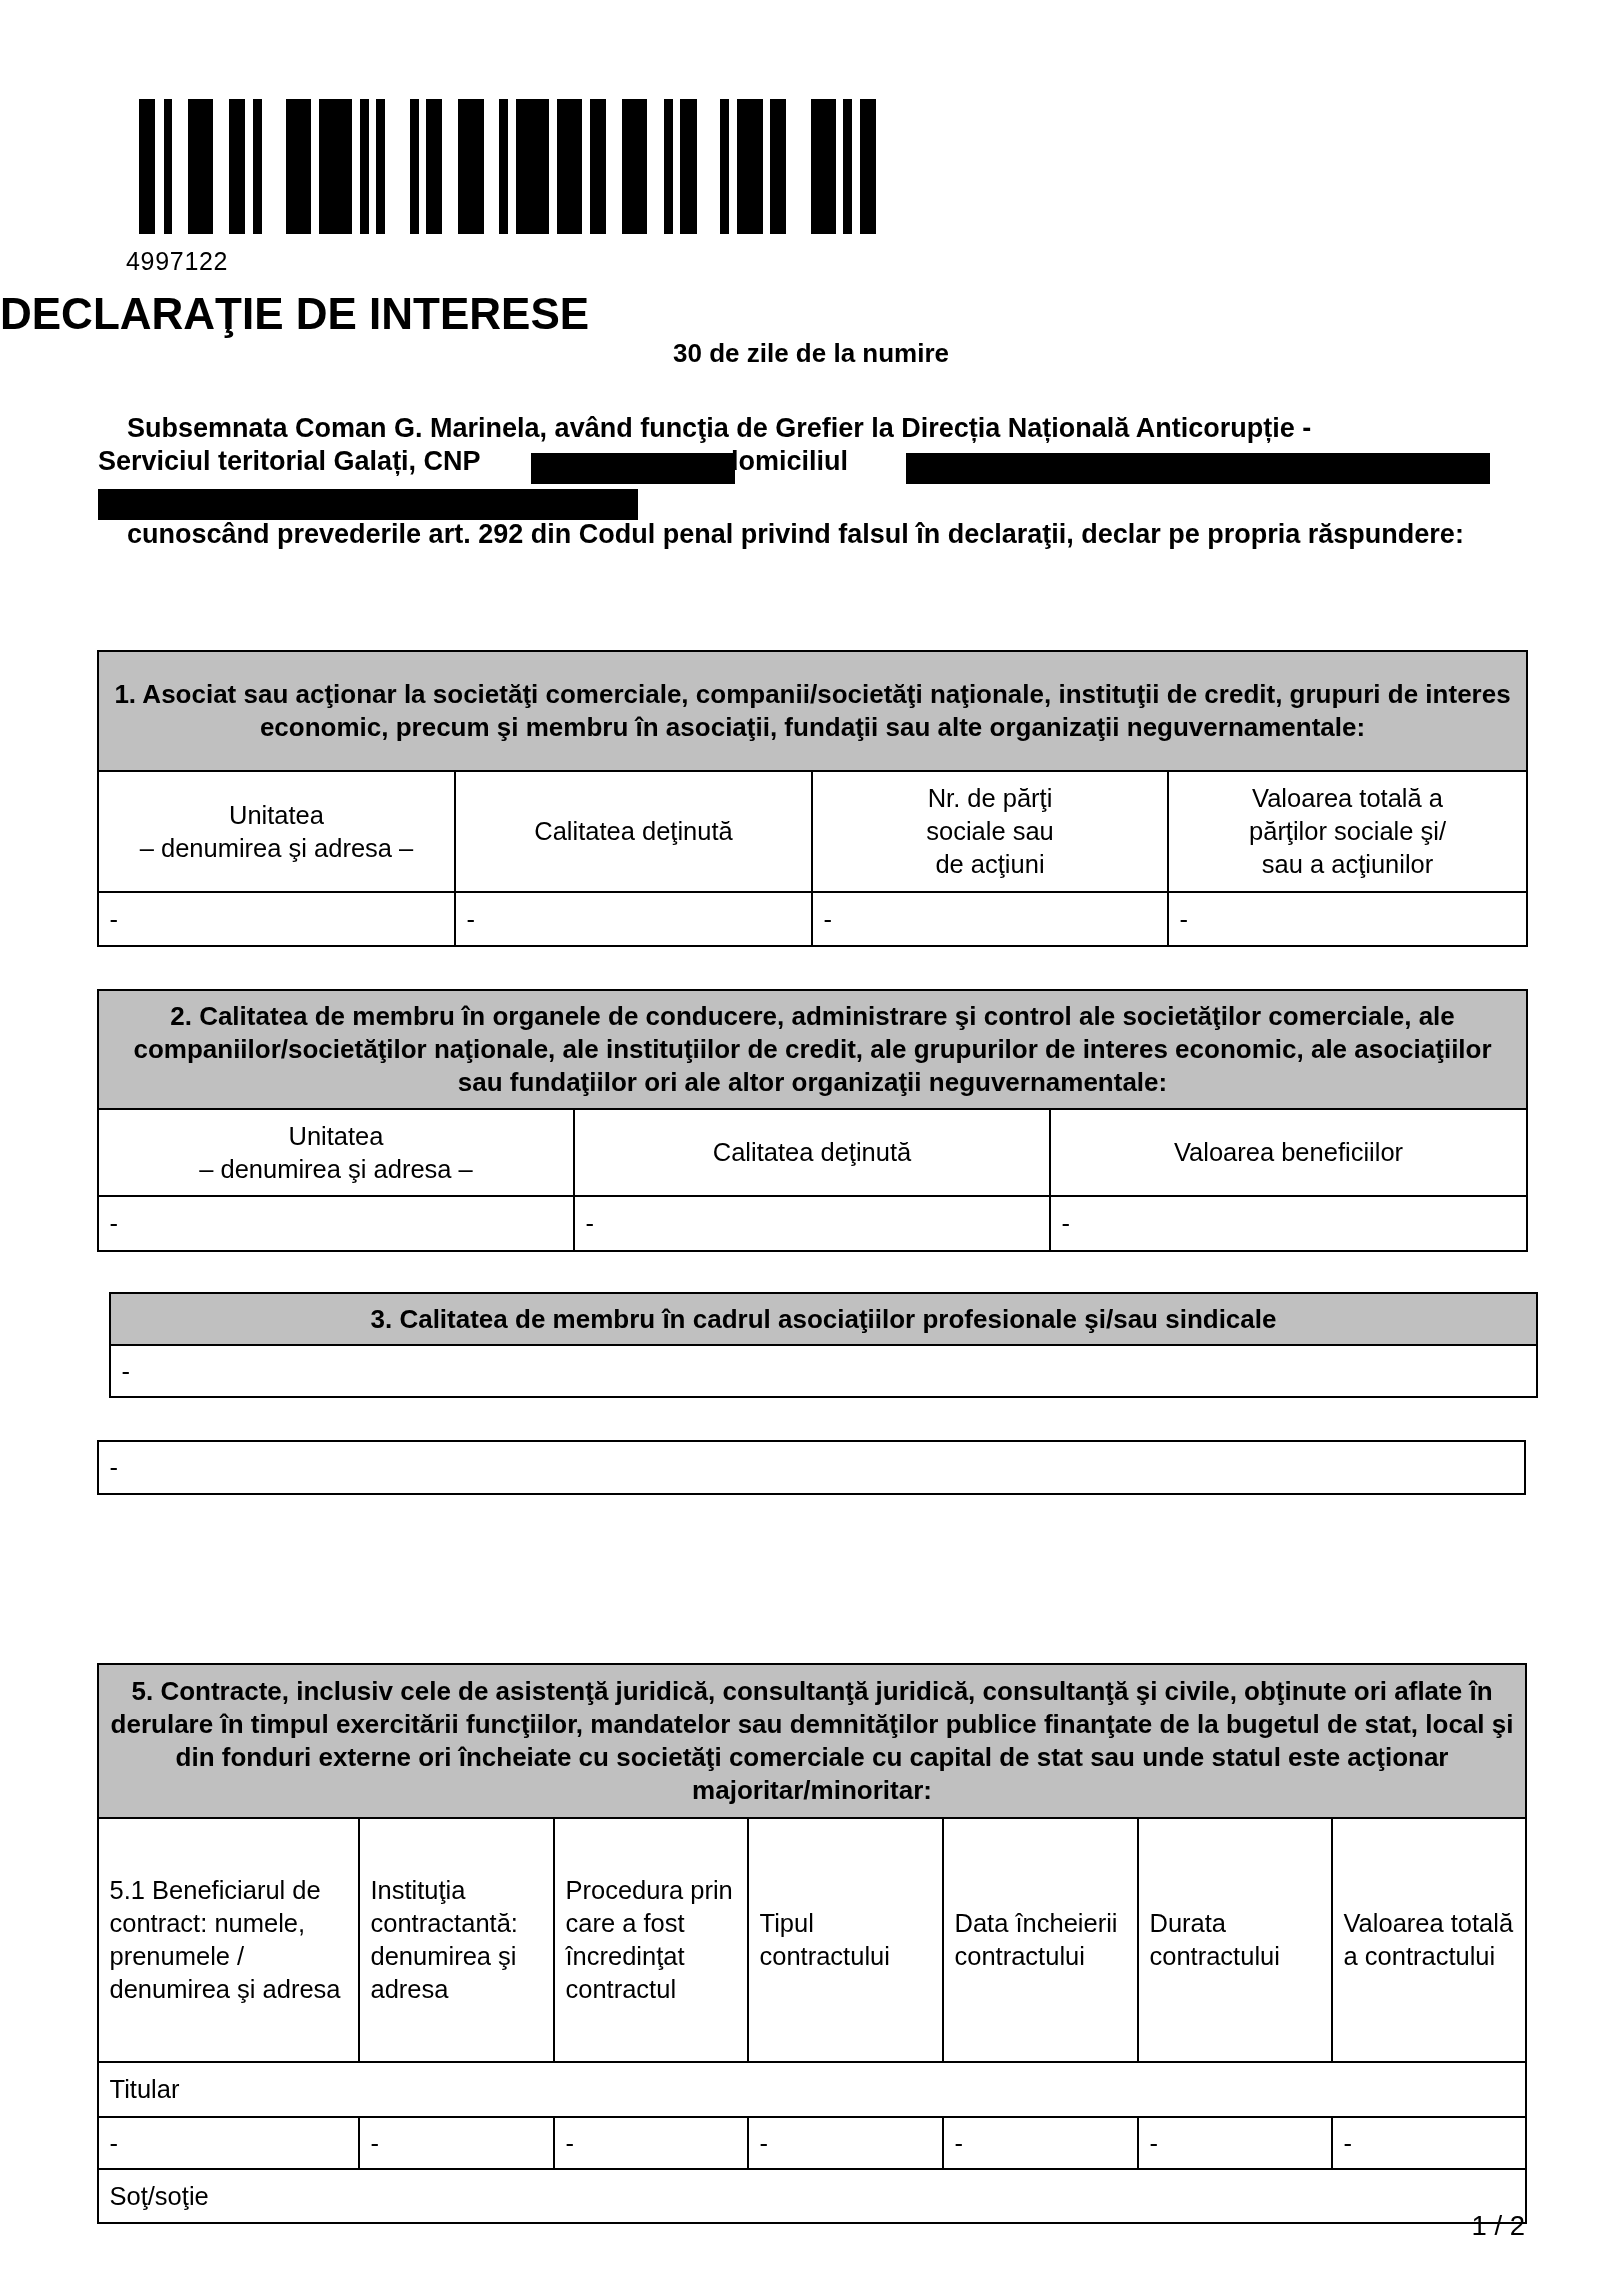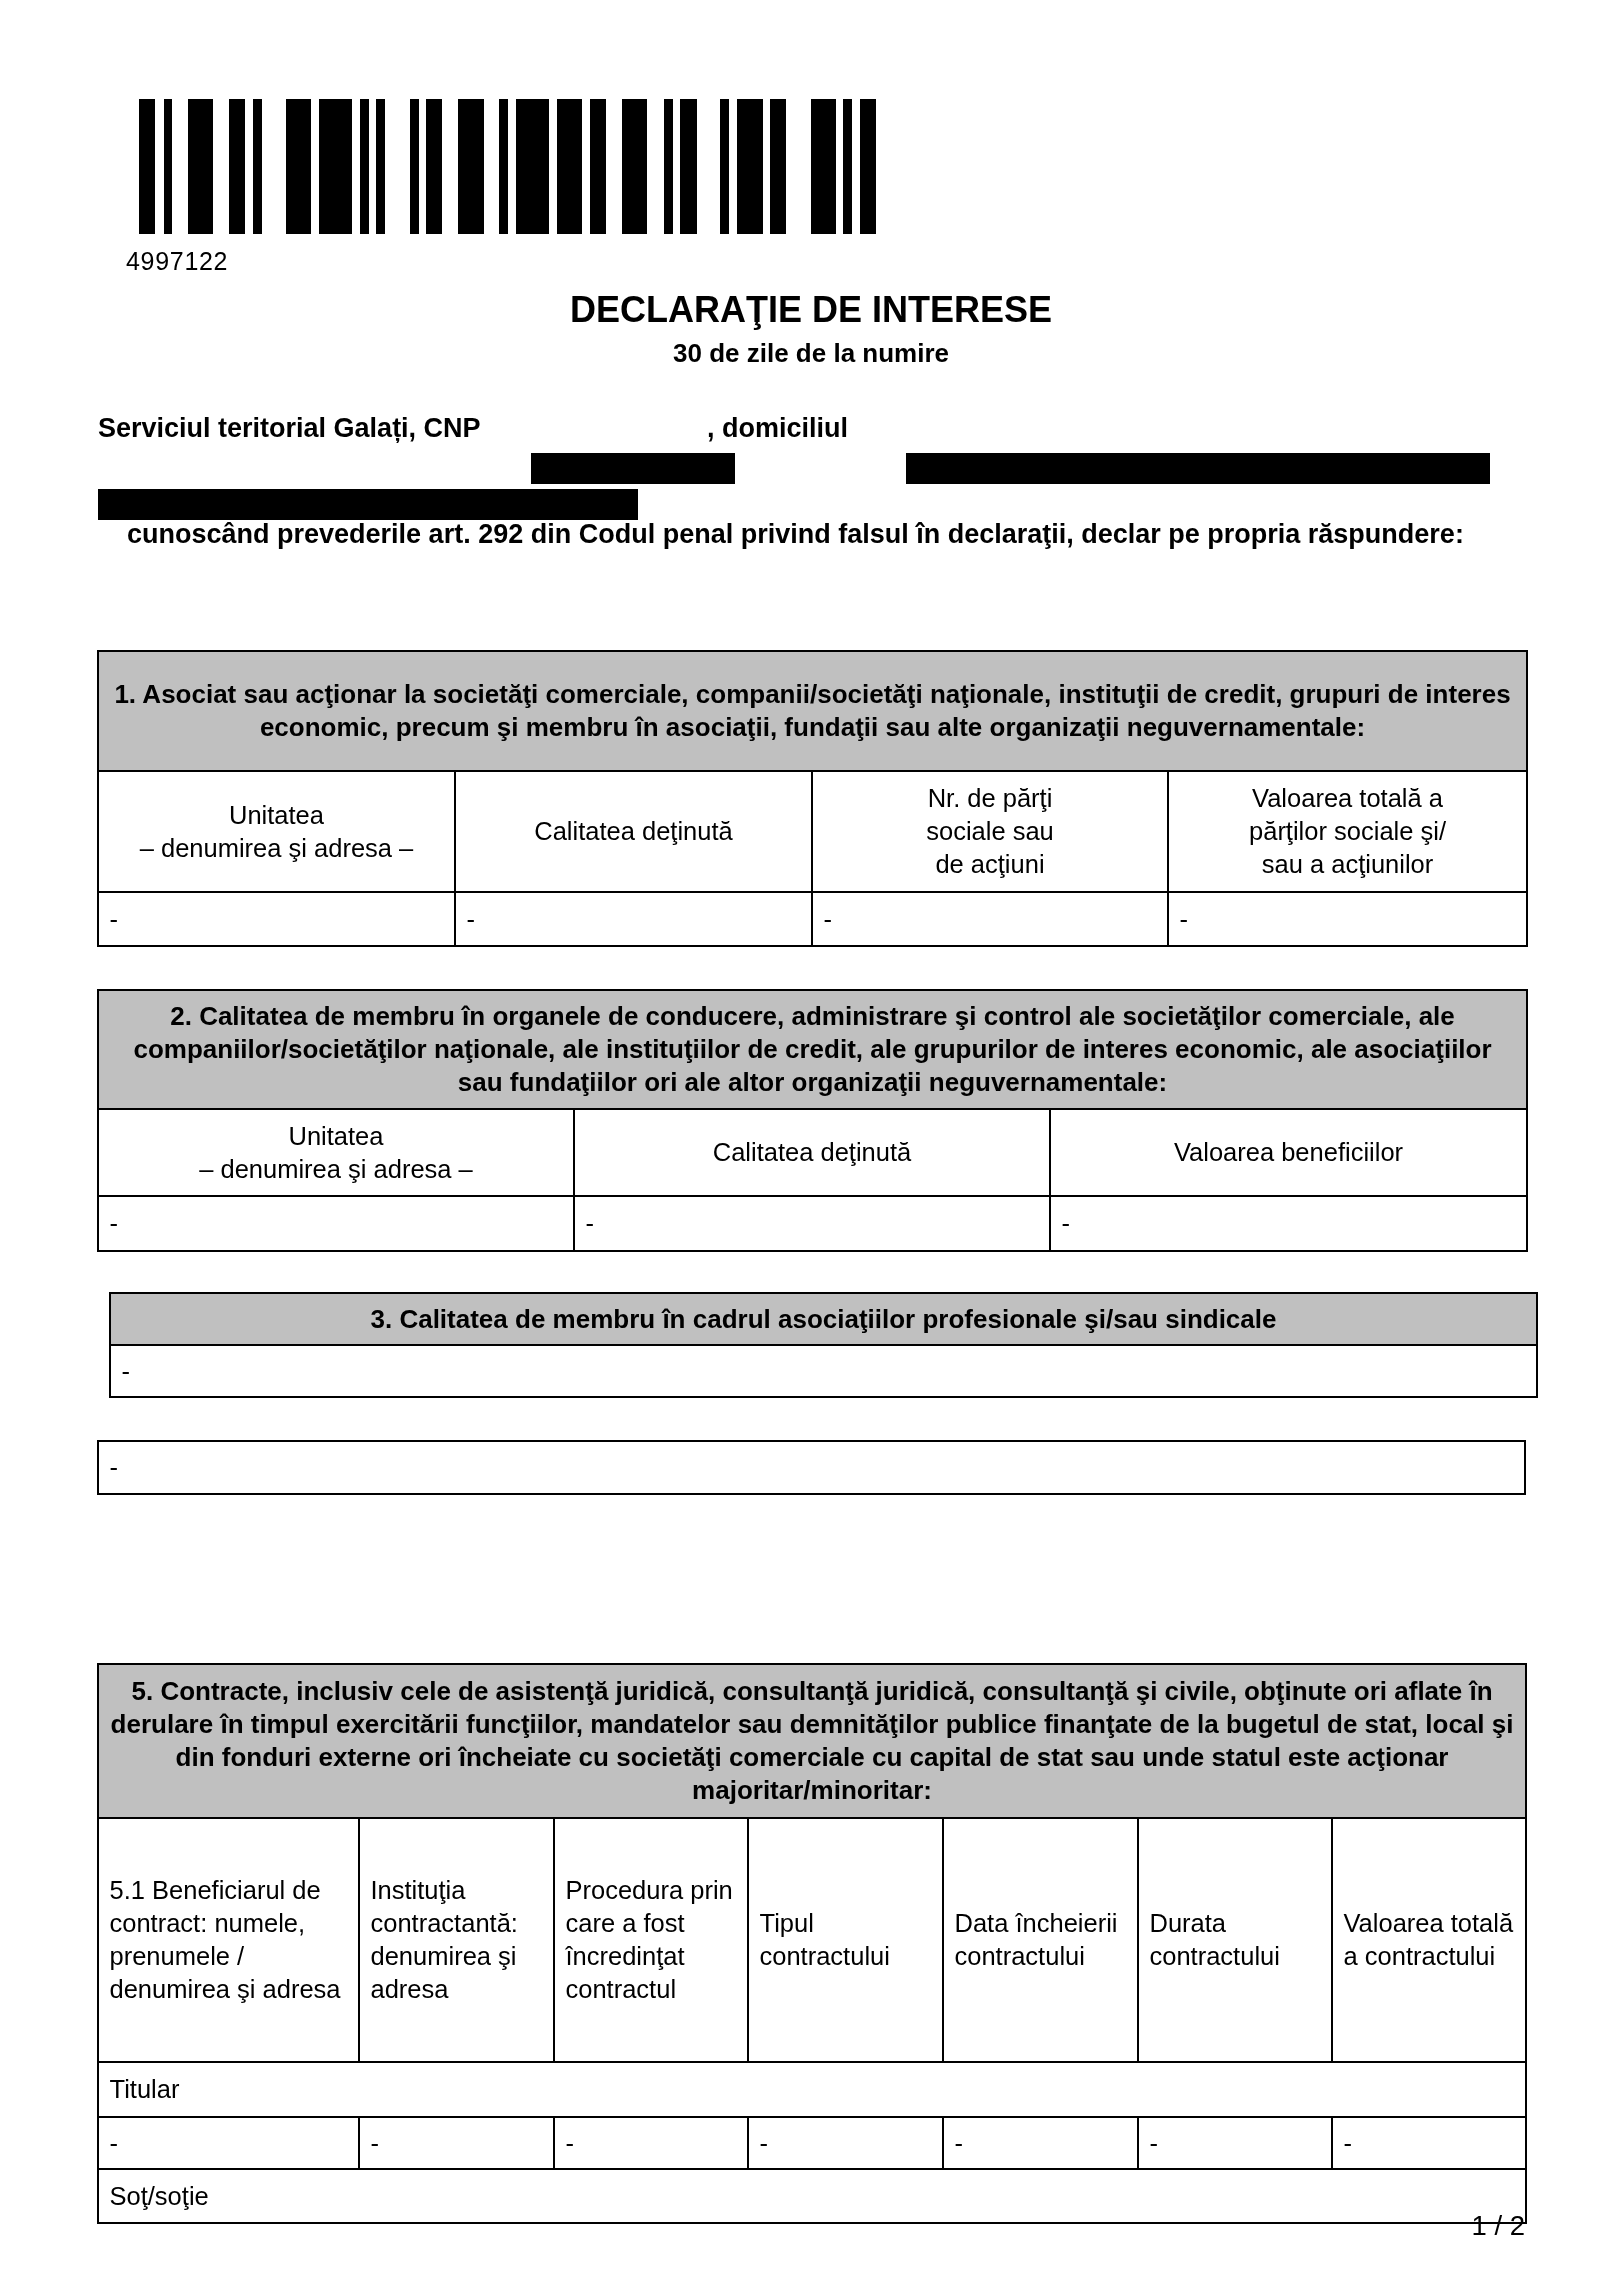--- a/index.html
+++ b/index.html
@@ -6,21 +6,21 @@
   body {
     width: 1622px; height: 2295px; position: relative; overflow: hidden;
     font-family: "DejaVu Sans", "Liberation Sans", sans-serif; color: #000;
   }
   .abs { position: absolute; }
   
   #barcode { left: 0; top: 0; width: 1622px; height: 275px; }
   .bar { position: absolute; top: 99px; height: 135px; background: #000; }
   #barcode-number { left: 126px; top: 247px; font-size: 25px; font-family: "Liberation Sans", sans-serif; letter-spacing: 0.7px; }
 
-  #title { left: 0; width: 1622px; top: 289px; text-align: center; font-size: 36px; font-weight: bold; font-family: "Liberation Sans", sans-serif; }
+  #title { left: 0; width: 1622px; top: 289px; font-size: 44px; font-weight: bold; font-family: "Liberation Sans", sans-serif; }
   #subtitle { left: 0; width: 1622px; top: 338px; text-align: center; font-size: 26px; font-weight: bold; font-family: "Liberation Sans", sans-serif; }
 
   .para { left: 98px; width: 1400px; font-size: 27px; font-weight: bold; line-height: 33px; font-family: "Liberation Sans", sans-serif; }
   .redact { position: absolute; background: #000; }
 
   table.sec {
     position: absolute; left: 97px; width: 1429px; border-collapse: collapse;
     font-family: "Liberation Sans", sans-serif; table-layout: fixed;
   }
   table.sec td { border: 2.6px solid #000; padding: 0 10.5px; vertical-align: middle; }
@@ -63,20 +63,21 @@
     <div class="bar" style="left: 811px; width: 25px;"></div>
     <div class="bar" style="left: 843px; width: 8.5px;"></div>
     <div class="bar" style="left: 860px; width: 16.4px;"></div>
   </div>
 <div id="barcode-number" class="abs">4997122</div>
 
 <div id="title" class="abs">DECLARAŢIE DE INTERESE</div>
 <div id="subtitle" class="abs">30 de zile de la numire</div>
 
 <div class="abs para" style="top:412px;">
+  <div style="padding-left:29px; white-space:nowrap;">Subsemnata Coman G. Marinela, având funcţia de Grefier la Direcția Națională Anticorupție -</div>
   <div style="white-space:nowrap;">
     <span>Serviciul teritorial Galați, CNP</span>
     <span style="display:inline-block; width:204px; height:31px; vertical-align:-6.5px; margin:0 3.9px;"></span>
     <span>, domiciliul</span>
   </div>
 </div>
 <div class="redact" style="left:531px; top:453px; width:204px; height:31px;"></div>
 <div class="redact" style="left:906px; top:453px; width:584px; height:31px;"></div>
 <div class="redact" style="left:98px; top:489px; width:540px; height:31px;"></div>
 

